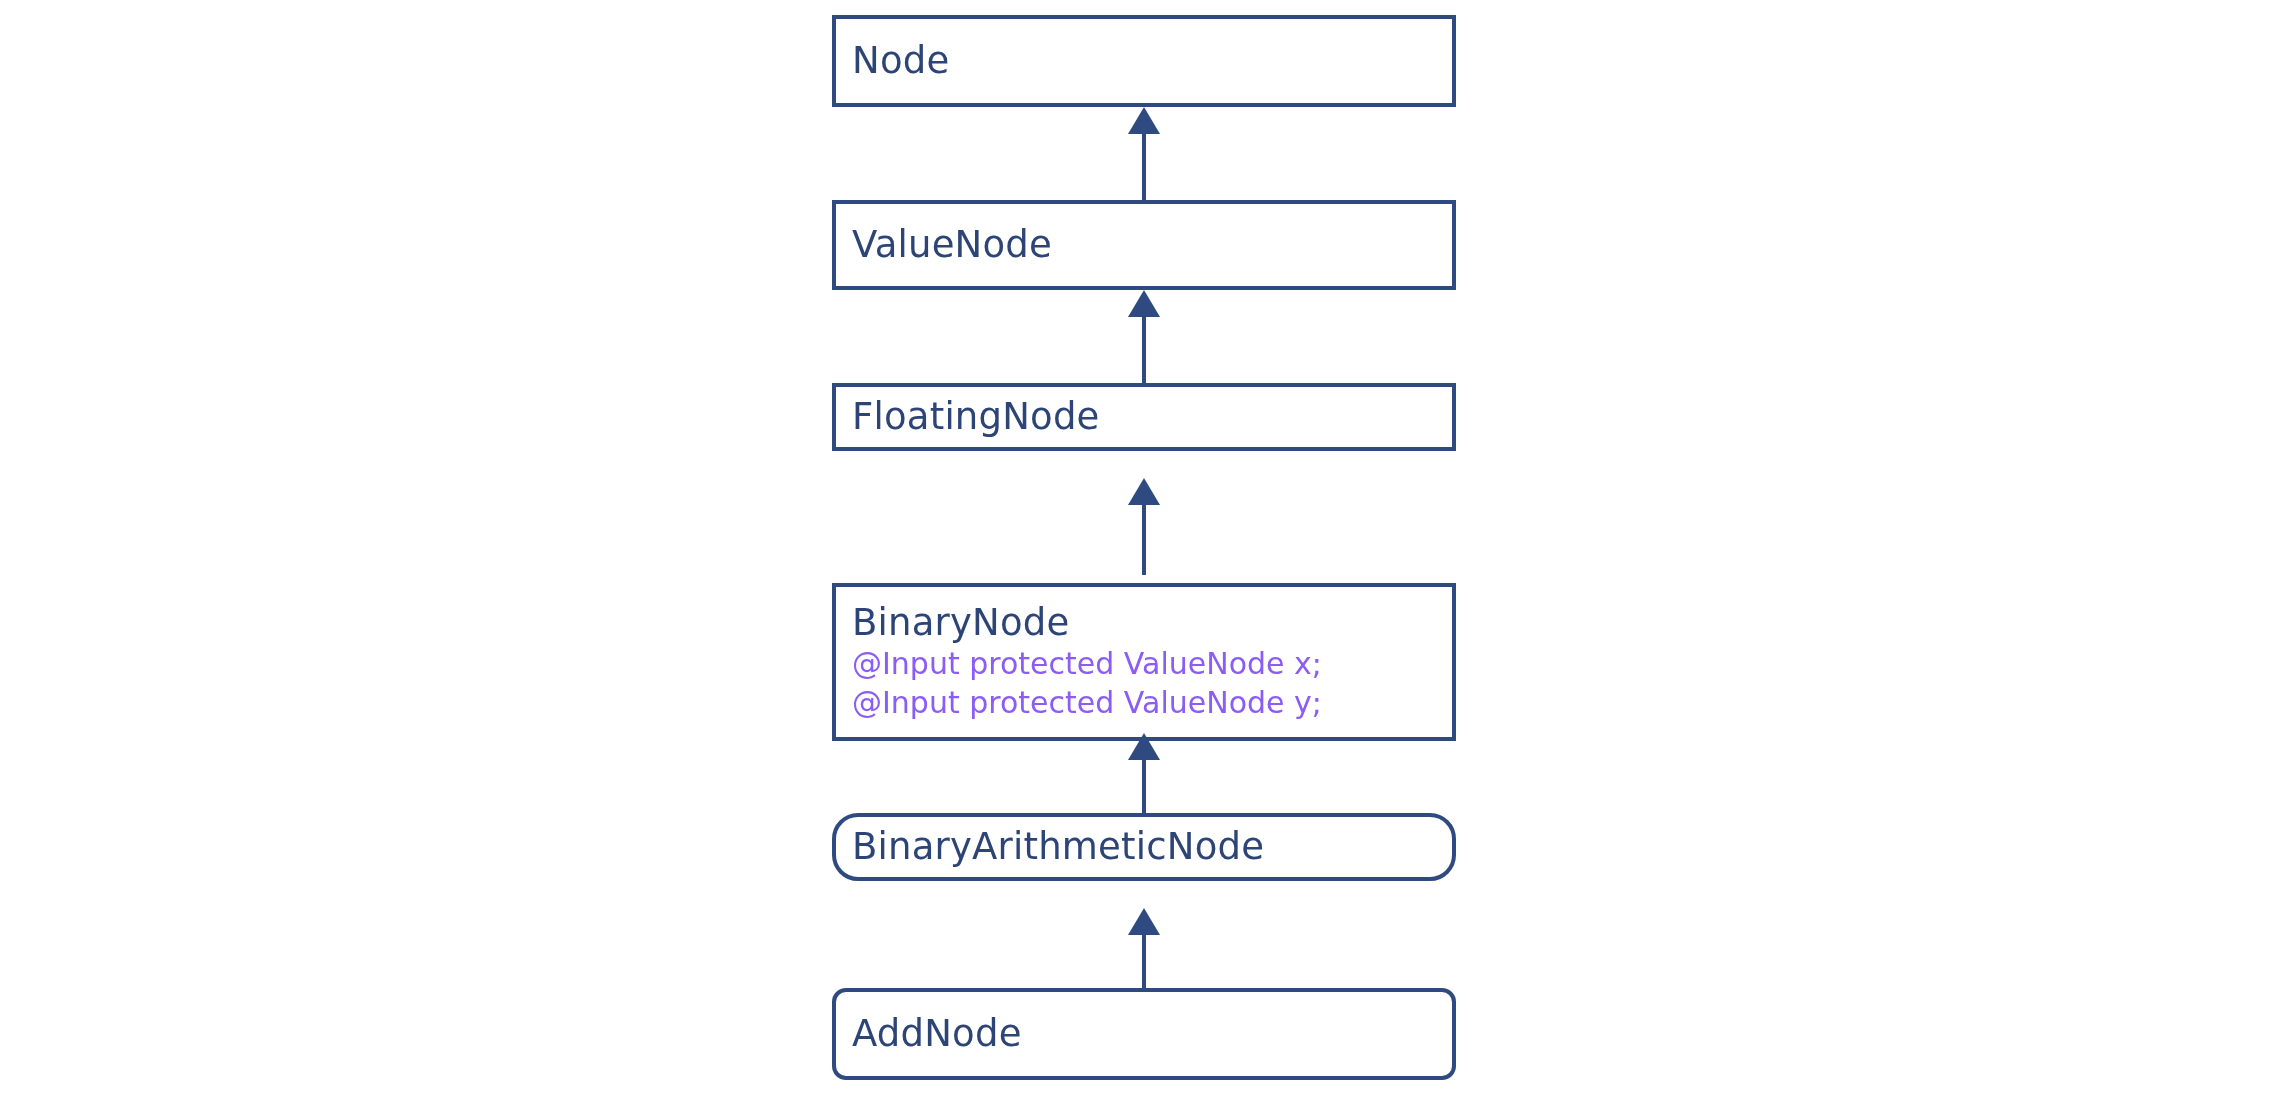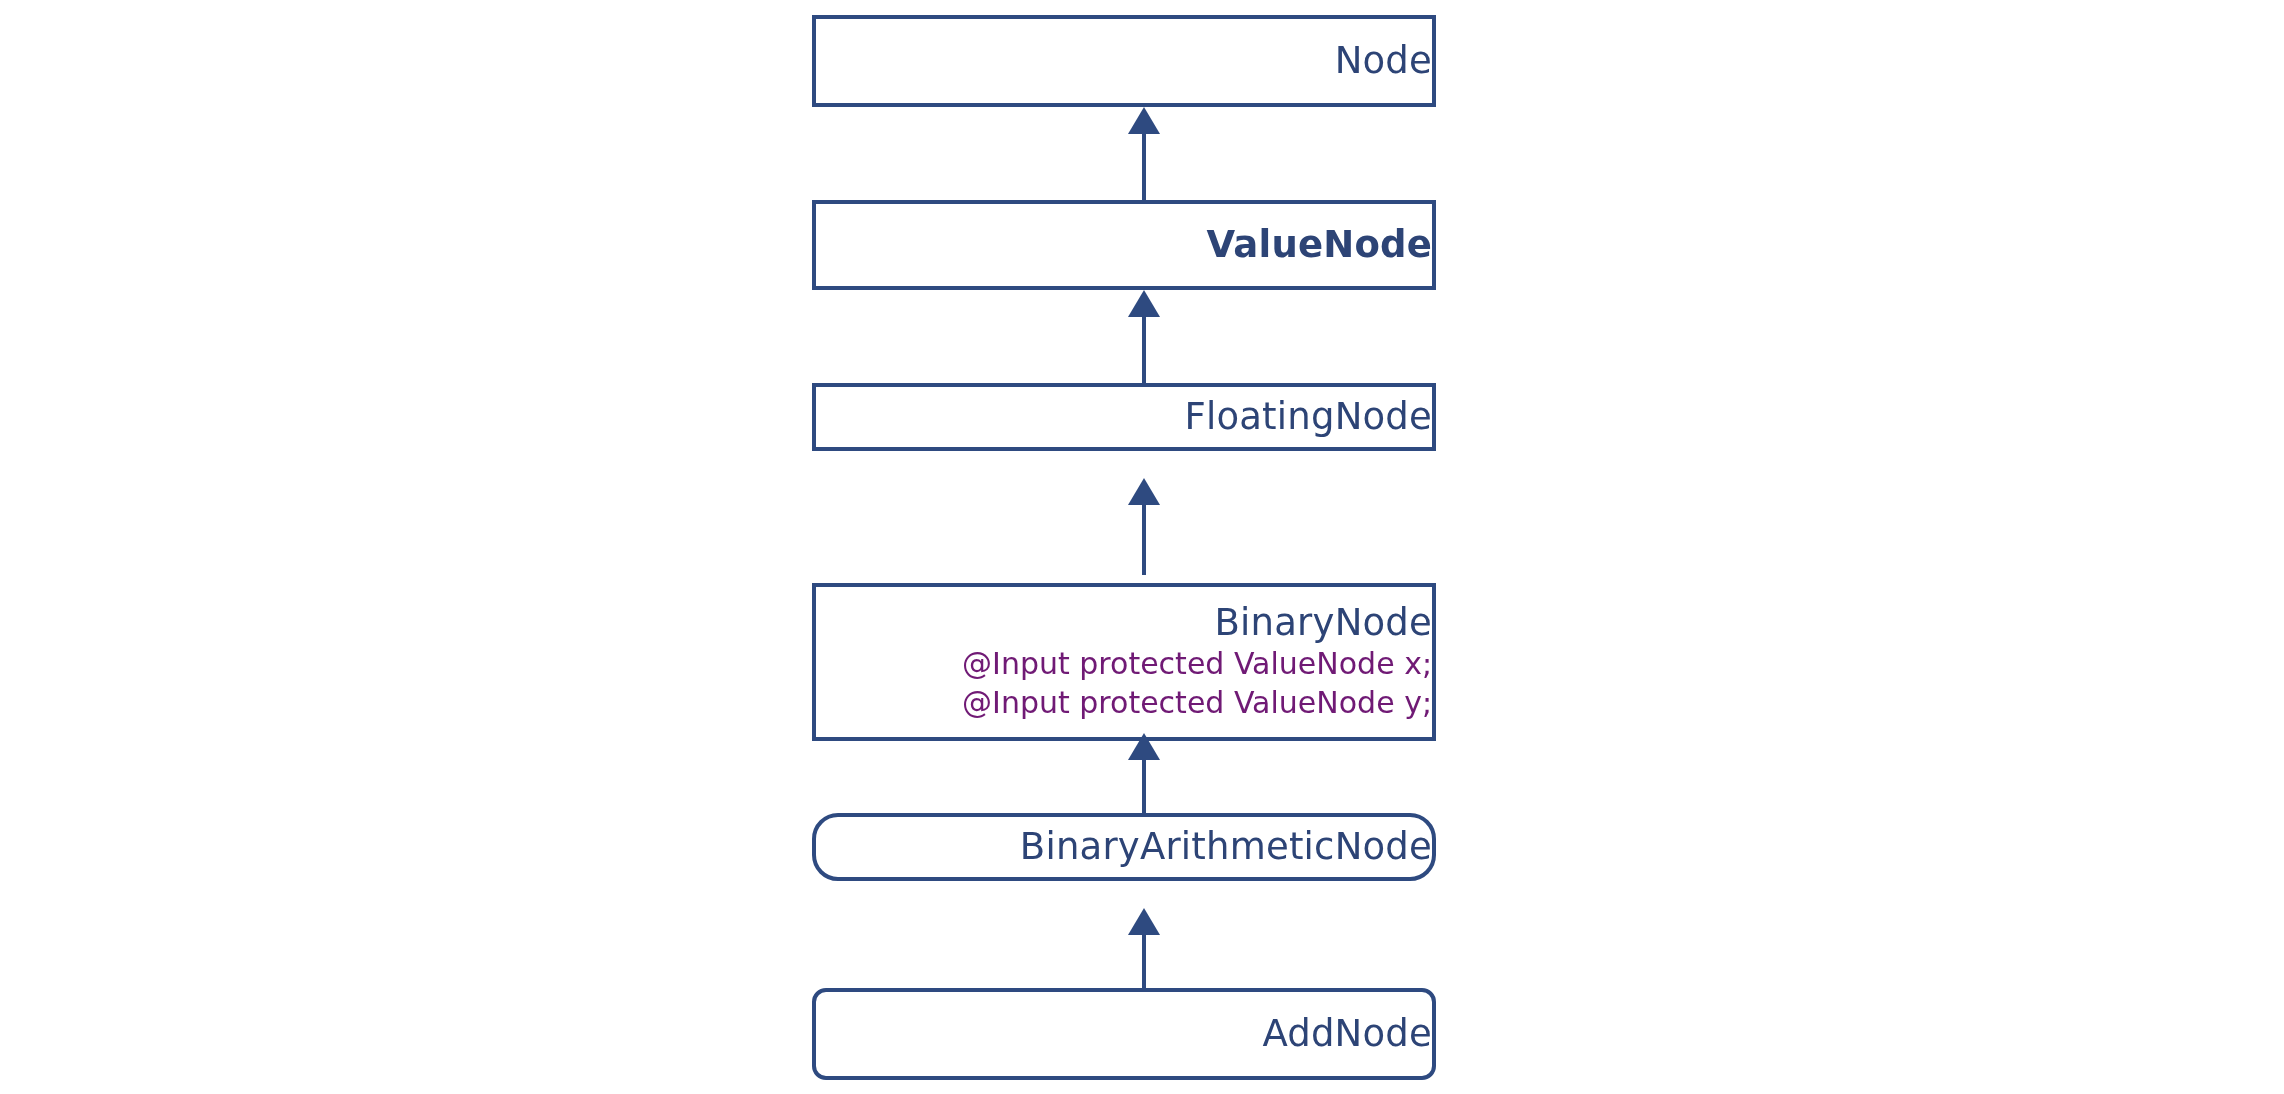--- a/index.html
+++ b/index.html
@@ -17,28 +17,28 @@
   #diagram {
     position: relative;
     width: 2284px;
     height: 1094px;
     background: #ffffff;
   }
 
   
   .class-box {
     position: absolute;
-    left: 812px;
+    left: 832px;
     width: 624px;
     box-sizing: border-box;
     background: #ffffff;
     border: 4px solid #2e4a80;
     display: flex;
     flex-direction: column;
-    align-items: flex-end;
+    align-items: flex-start;
     justify-content: center;
     padding-left: 16px;
   }
 
   .class-name {
     color: #2d4476;
     font-size: 37px;
     line-height: 1.12;
     letter-spacing: 0.2px;
     white-space: nowrap;
@@ -46,21 +46,21 @@
   }
 
   .attributes {
     display: flex;
     flex-direction: column;
     align-items: center;
     margin-top: 2px;
   }
 
   .attribute-line {
-    color: #701a75;
+    color: #8b5cf6;
     font-size: 30px;
     line-height: 1.28;
     white-space: nowrap;
     text-align: center;
   }
 
   
   .inherit-link {
     position: absolute;
     left: 1128px;          
@@ -80,21 +80,21 @@
     left: 0;
     width: 0;
     height: 0;
     border-left: 16px solid transparent;
     border-right: 16px solid transparent;
     border-bottom: 27px solid #2e4a80;
   }
 
   
   #box-node                  { top: 15px;  height: 92px; }
-  #box-valuenode             { top: 200px; height: 90px; font-weight: bold; }
+  #box-valuenode             { top: 200px; height: 90px; }
   #box-floatingnode          { top: 383px; height: 68px; }
   #box-binarynode            { top: 575px; height: 158px; margin-top: 8px; }
   #box-binaryarithmeticnode  { top: 813px; height: 68px; border-radius: 26px; }
   #box-addnode               { top: 988px; height: 92px; border-radius: 14px; }
 
   
   #link-valuenode-to-node             { top: 107px; height: 93px; }
   #link-floatingnode-to-valuenode     { top: 290px; height: 93px; }
   #link-binarynode-to-floatingnode    { top: 478px; height: 97px; }
   #link-binaryarith-to-binarynode     { top: 733px; height: 80px; }

